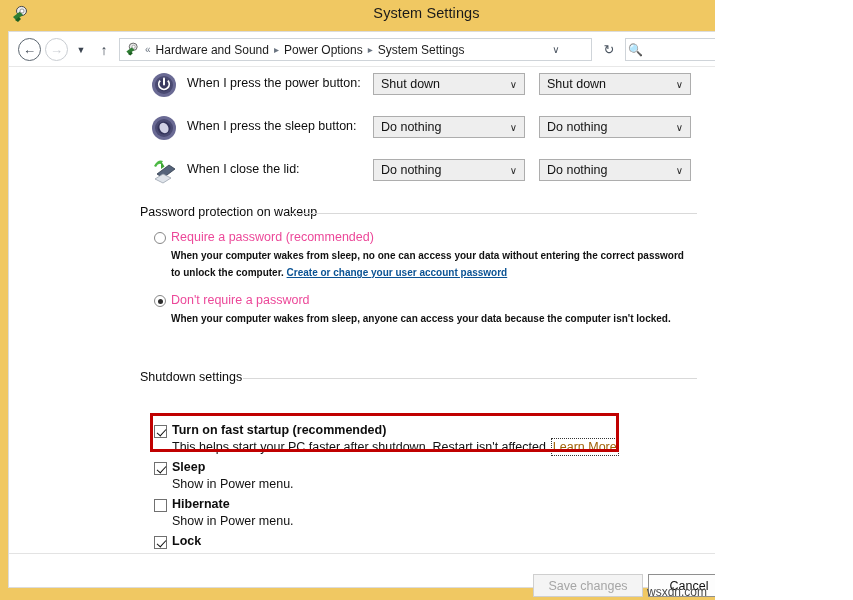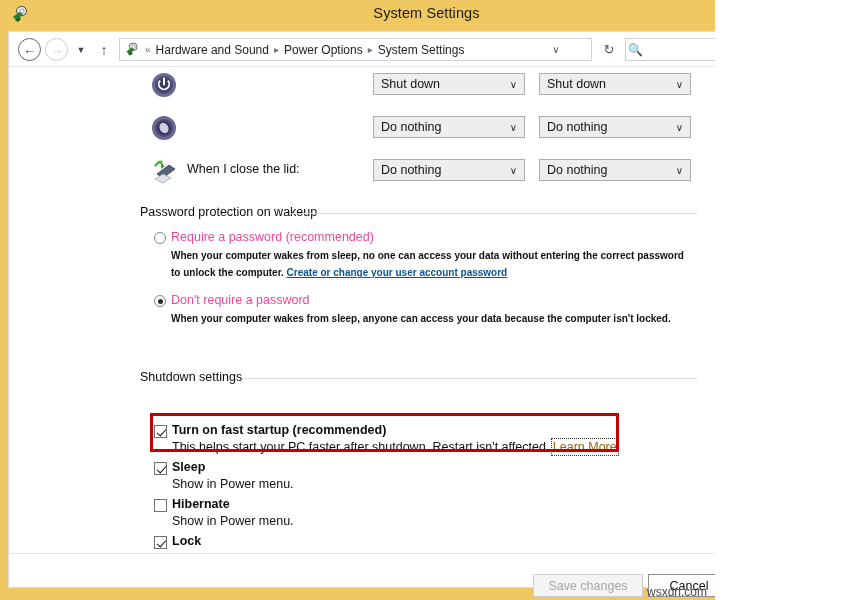--- a/index.html
+++ b/index.html
@@ -348,37 +348,39 @@
       <div id="content">
 
         <div class="setting-row" style="top:0px;">
           <svg class="row-icon" viewBox="0 0 28 28">
             <circle cx="14" cy="14" r="12" fill="#6a6a94"></circle>
             <circle cx="14" cy="14" r="9" fill="#4a4a72"></circle>
             <circle cx="14" cy="14" r="6.5" fill="#3b3b60"></circle>
             <path d="M14 7.5 v6" stroke="#fff" stroke-width="2" stroke-linecap="round"></path>
             <path d="M10.2 9.6 a5.2 5.2 0 1 0 7.6 0" fill="none" stroke="#fff" stroke-width="1.8"></path>
           </svg>
+          <span class="row-label">When I press the power button:</span>
           <div class="combo on-battery">
             <span class="combo-text">Shut down</span>
             <span class="combo-arrow">∨</span>
           </div>
           <div class="combo plugged-in">
             <span class="combo-text">Shut down</span>
             <span class="combo-arrow">∨</span>
           </div>
         </div>
 
         <div class="setting-row" style="top:43px;">
           <svg class="row-icon" viewBox="0 0 28 28">
             <circle cx="14" cy="14" r="12" fill="#6a6a94"></circle>
             <circle cx="14" cy="14" r="9" fill="#4a4a72"></circle>
             <circle cx="14" cy="14" r="6.5" fill="#33335a"></circle>
             <ellipse cx="14" cy="14" rx="4.3" ry="5.4" fill="#cfcfe4" transform="rotate(-28 14 14)"></ellipse>
           </svg>
+          <span class="row-label">When I press the sleep button:</span>
           <div class="combo on-battery">
             <span class="combo-text">Do nothing</span>
             <span class="combo-arrow">∨</span>
           </div>
           <div class="combo plugged-in">
             <span class="combo-text">Do nothing</span>
             <span class="combo-arrow">∨</span>
           </div>
         </div>
 

